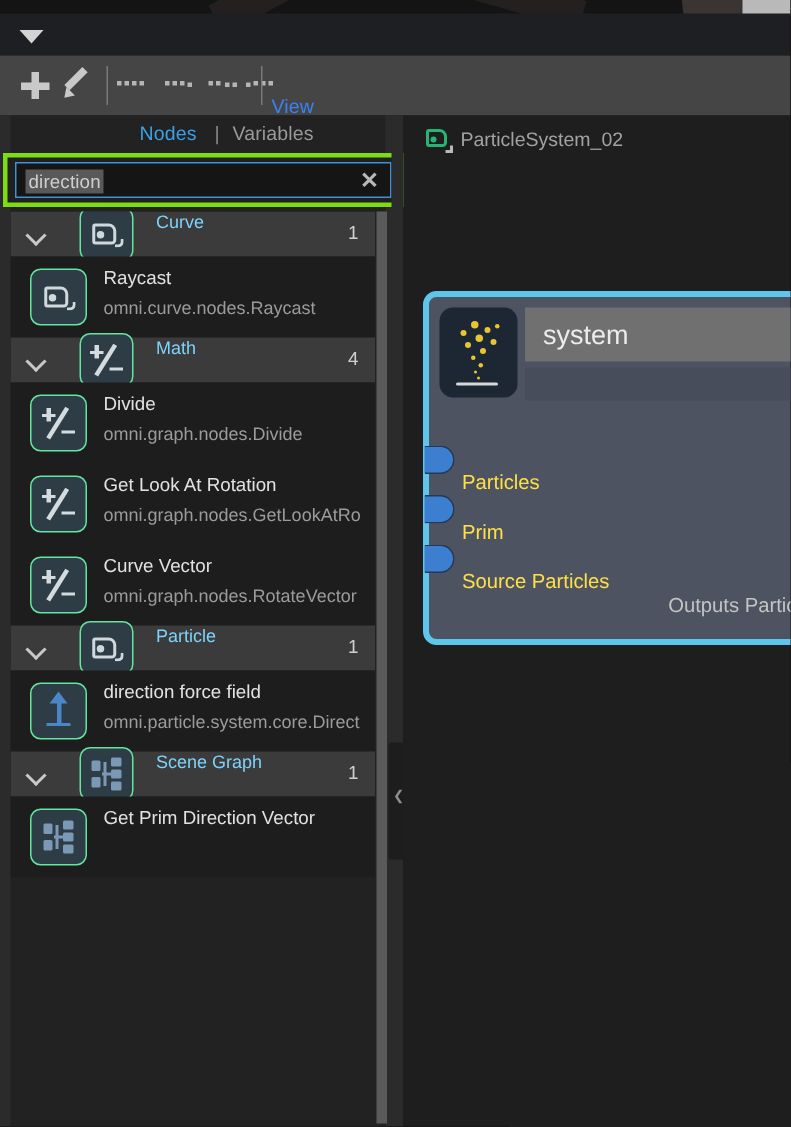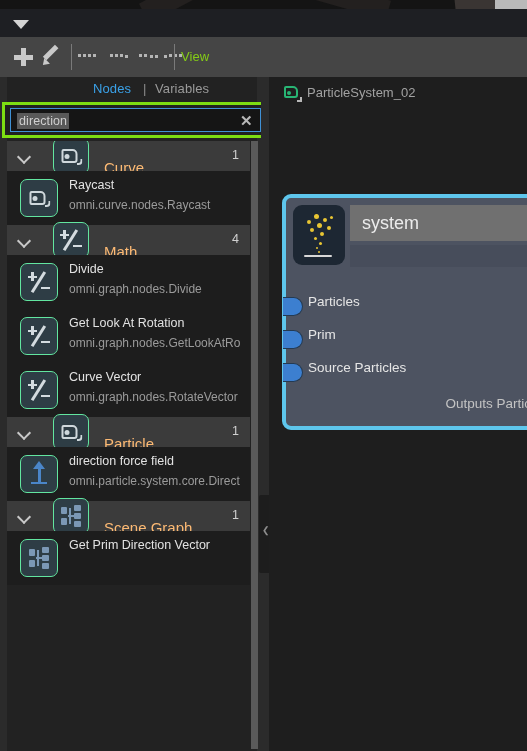--- a/index.html
+++ b/index.html
@@ -64,22 +64,22 @@
   }
 
   .tb-sep { position: absolute; top: 44px; width: 1px; height: 26px; background: #7a7a7a; }
 
   .dots-icon { position: absolute; top: 51px; height: 10px; }
   .dots-icon i {
     position: absolute; width: 3px; height: 3px; background: #b5b5b5; display: block;
   }
 
   .tb-view {
-    position: absolute; left: 181px; top: 49px;
-    font-size: 13px; color: #84cc16; letter-spacing: .1px;
+    position: absolute; left: 181px; top: 63px;
+    font-size: 13px; color: #3b82f6; letter-spacing: .1px;
   }
 
   
   .left-panel {
     position: absolute; left: 0px; top: 77px; width: 265px; height: 674px;
     background: #2b2b2b;
   }
   .panel-bodybg {
     position: absolute; left: 7px; top: 0px; width: 250px; height: 674px;
     background: #222222;
@@ -130,21 +130,21 @@
     content: ""; position: absolute; left: 0; top: 0;
     width: 8px; height: 8px;
     border-right: 2px solid #c9c9c9; border-bottom: 2px solid #c9c9c9;
     transform: rotate(45deg);
   }
   .cat-icon {
     position: absolute; left: 46px; top: -3px; width: 36px; height: 36px;
     background: #2e3d45; border: 1.4px solid #62e6a0; border-radius: 7px;
   }
   .cat-label {
-    position: absolute; left: 97px; top: 18px; font-size: 15px; color: #fdba74;
+    position: absolute; left: 97px; top: 0; font-size: 12px; color: #7dd3fc;
   }
   .cat-count {
     position: absolute; right: 11px; top: 7px; font-size: 12.5px; color: #d0d0d0;
   }
 
   .node-row {
     position: relative; height: 54px; background: #1d1d1d; width: 243px;
   }
   .node-icon {
     position: absolute; left: 13px; top: 8px; width: 38px; height: 38px;
@@ -275,21 +275,21 @@
   }
 
   .port-row { position: absolute; left: 0; height: 25px; width: 100%; }
   .port-dot {
     position: absolute; left: -3px; top: 3px; width: 20px; height: 19px;
     background: #3c7fd0; border-radius: 0 11px 11px 0;
     border-top: 1.5px solid #243a52; border-right: 1.5px solid #243a52;
     border-bottom: 1.5px solid #243a52;
   }
   .port-label {
-    position: absolute; left: 22px; top: 0; font-size: 13.5px; color: #e5e5e5;
+    position: absolute; left: 22px; top: 20px; font-size: 13.5px; color: #fde047;
   }
   .out-row {
     position: absolute; left: 0; width: 100%; height: 24px;
   }
   .out-label {
     position: absolute; right: 4px; top: 2px; font-size: 13.5px; color: #c3c3c3;
     white-space: nowrap;
   }
 </style>
 </head>

